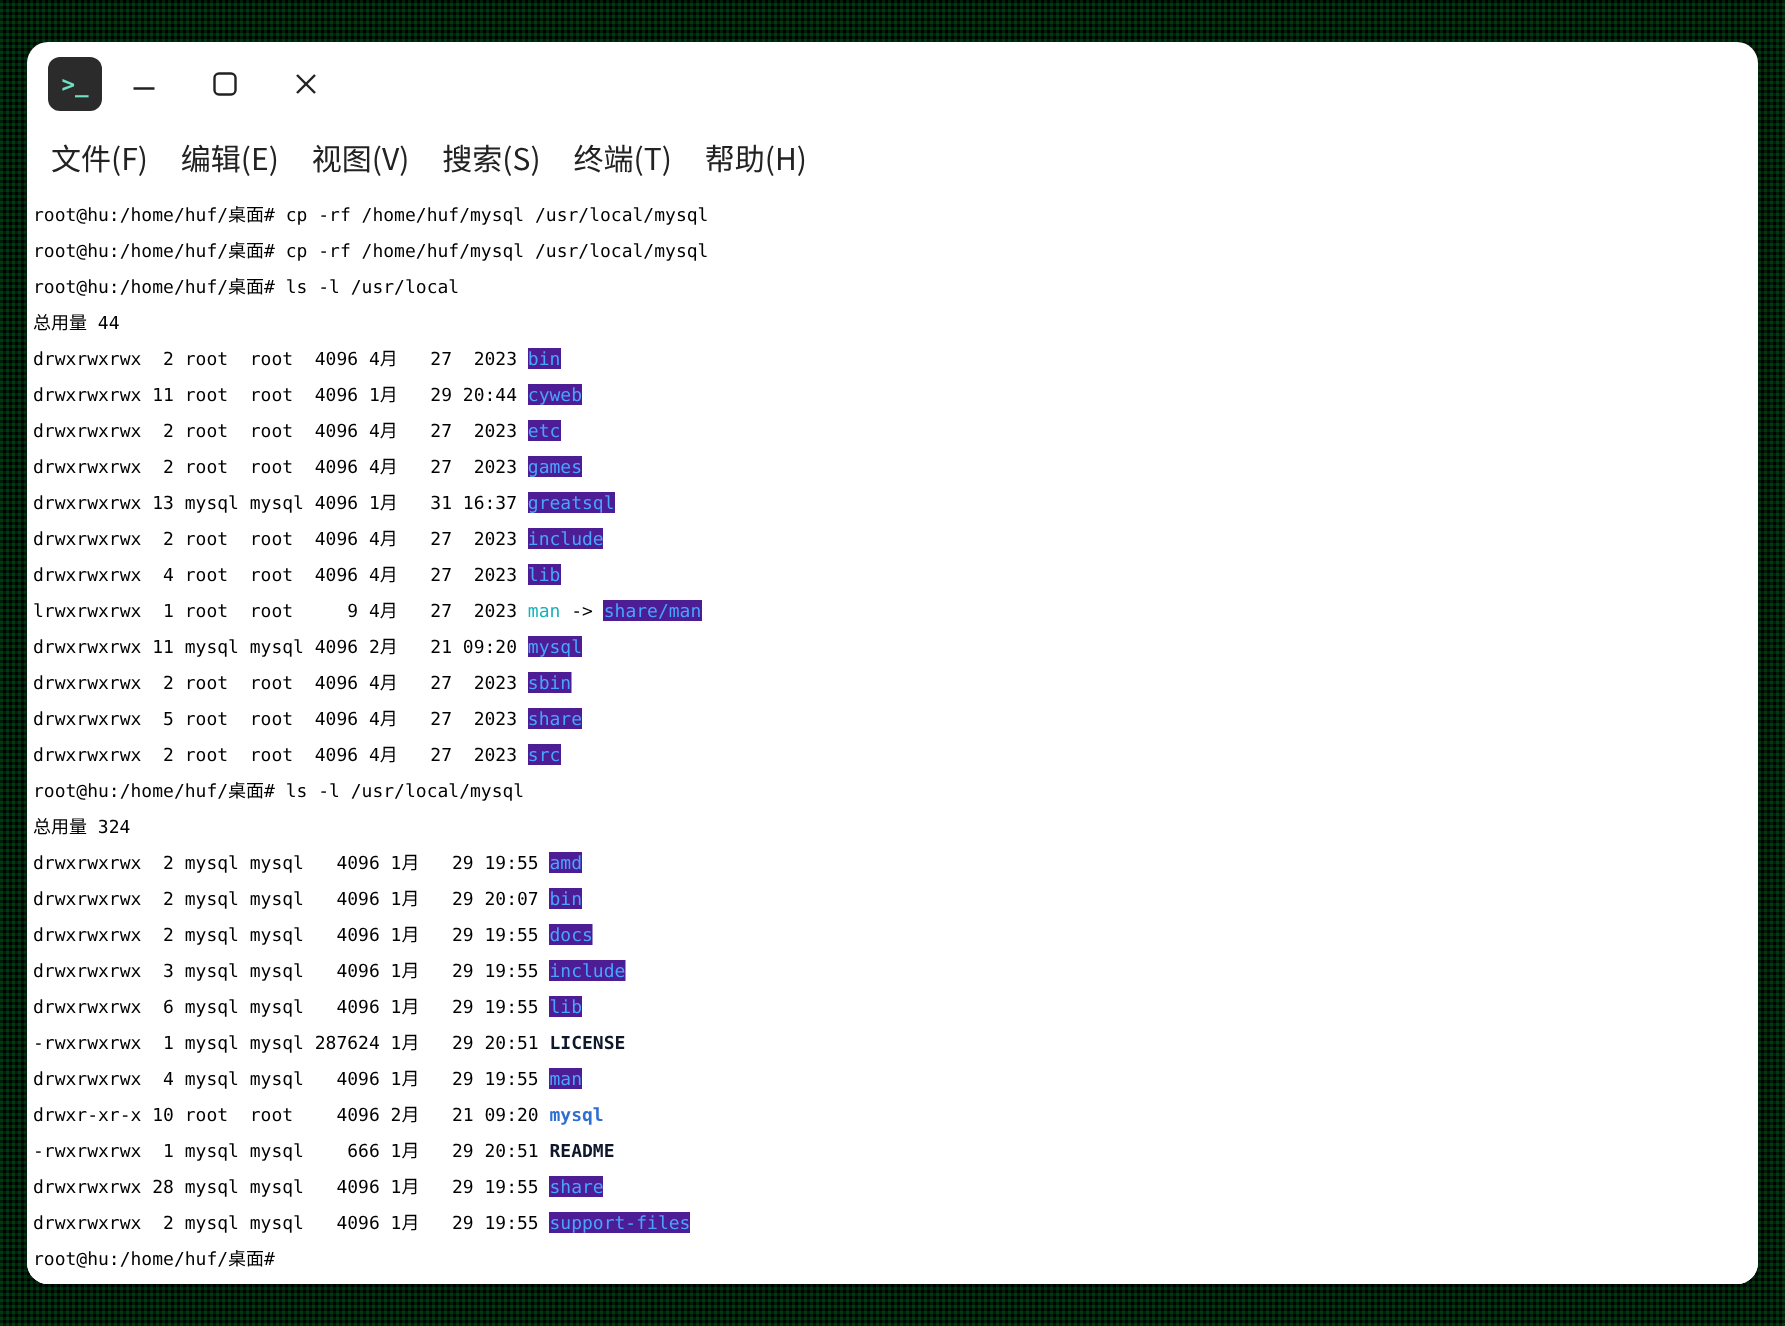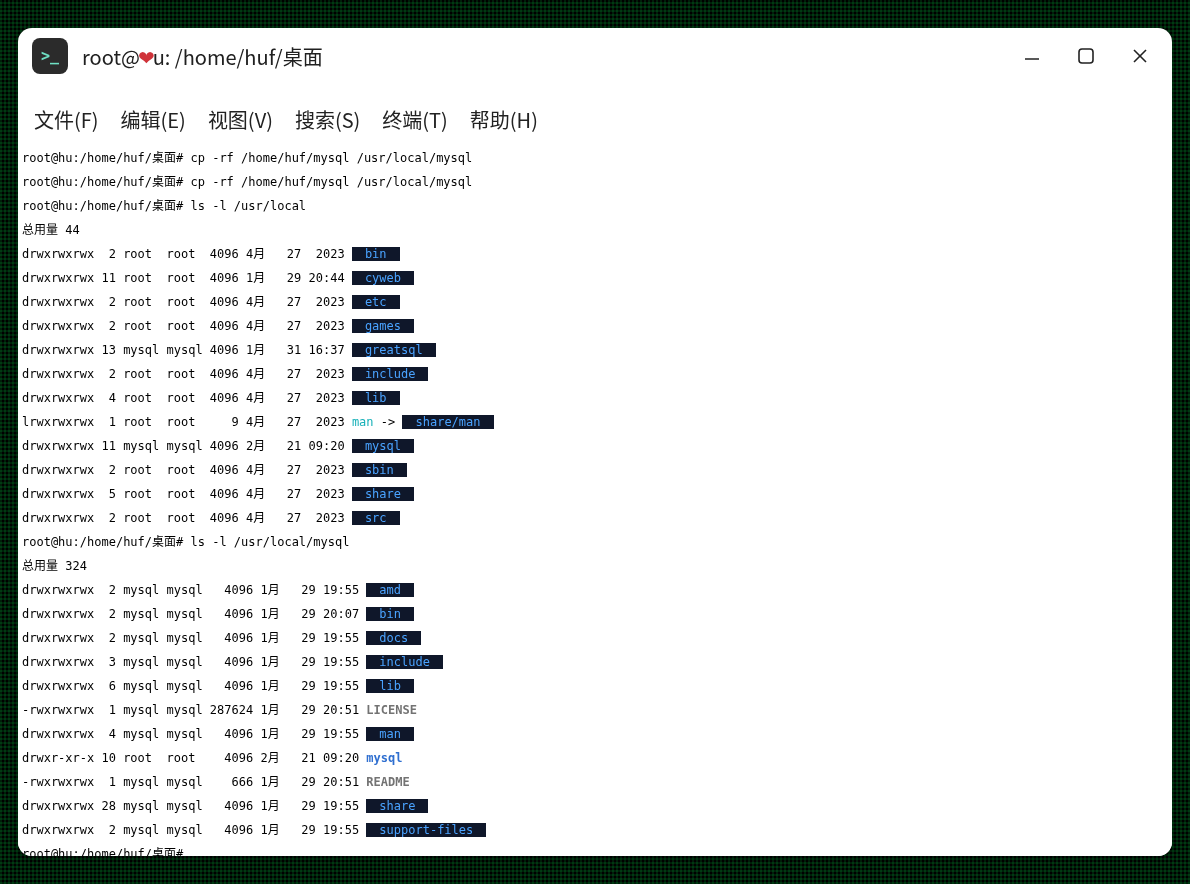--- a/index.html
+++ b/index.html
@@ -50,50 +50,44 @@
   .win-btn { width: 28px; height: 28px; display: flex; align-items: center; justify-content: center; cursor: pointer; }
   .win-btn svg { stroke: #222; stroke-width: 1.6; fill: none; }
   .menubar {
     display: flex;
     gap: 6px;
     padding: 4px 8px 10px 8px;
     font-family: "Noto Sans CJK SC", sans-serif;
     font-size: 20px;
     color: #222;
   }
-  .menu-item { padding: 2px 8px; cursor: pointer; margin-top: 15px; }
+  .menu-item { padding: 2px 8px; cursor: pointer; }
   .terminal {
     flex: 1;
     background: #fff;
     color: #000;
     font-size: 12px;
     line-height: 24px;
     padding: 0 4px 4px 4px;
     white-space: pre;
     overflow: hidden;
   }
   .ln { display: block; }
-  .dir { background: #0f172a; color: #4aa3ff; padding: 0 13px; }
+  .dir { background: #4c1d95; color: #4aa3ff; padding: 0 0; }
   .lnk { color: #17b1b8; }
-  .exe { color: #737373; font-weight: bold; }
+  .exe { color: #0f172a; font-weight: bold; }
   .plaindir { color: #2f6fd0; font-weight: bold; }
 </style>
 </head>
 <body>
 
 <div class="window">
 
   <div class="titlebar">
     <div class="app-icon">&gt;_</div>
-    <div class="title-text">
-      <span>root@</span>
-        <span class="heart">❤</span>
-        <span>u</span>
-        <span>: /home/huf/桌面</span>
-    </div>
     <div class="win-controls">
       <div class="win-btn">
           <svg width="18" height="18">
             <line x1="2" y1="12" x2="16" y2="12"></line>
           </svg>
         </div>
       <div class="win-btn">
           <svg width="20" height="20">
             <rect x="3" y="3" width="14" height="14" rx="3"></rect>
           </svg>

